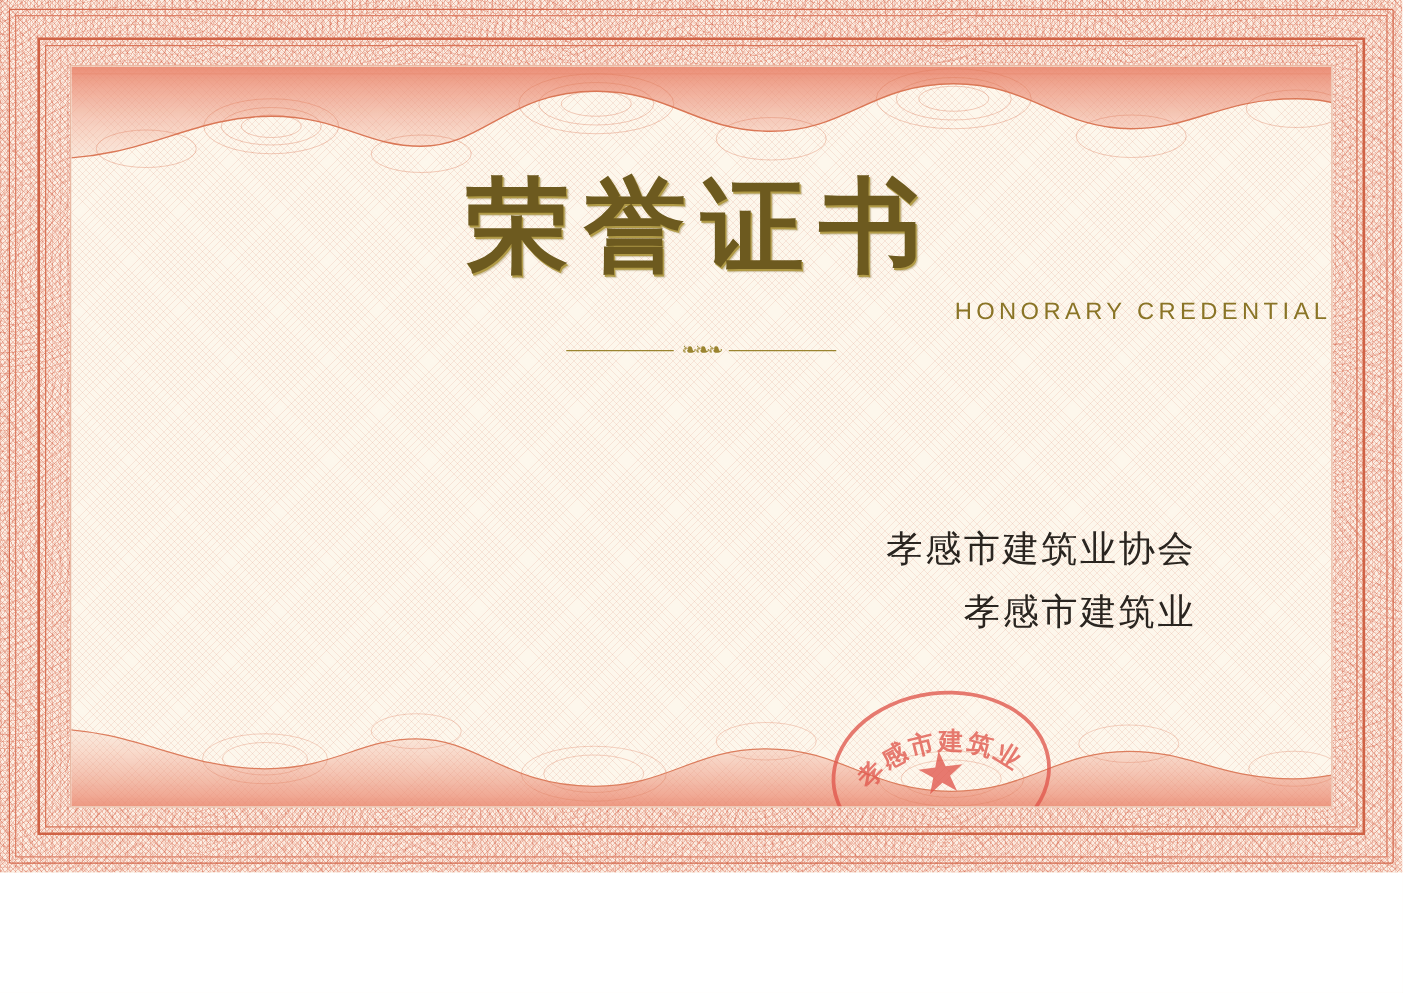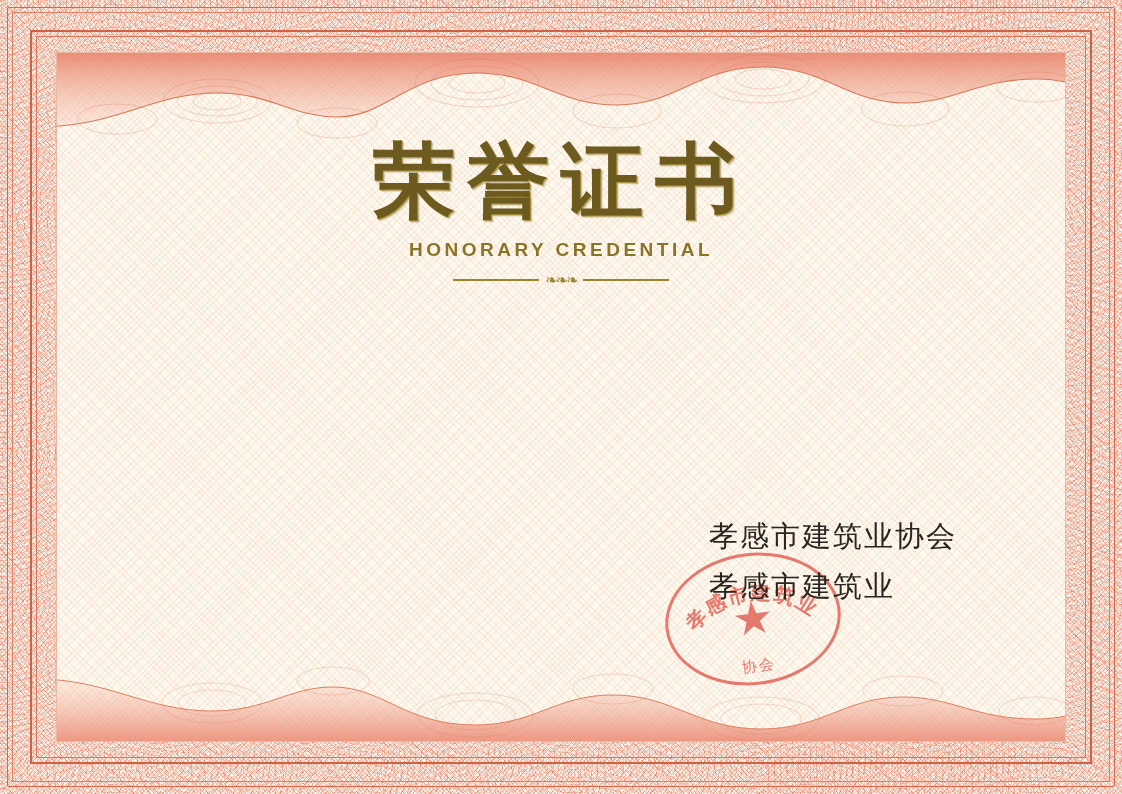--- a/index.html
+++ b/index.html
@@ -10,21 +10,21 @@
   body {
     width: 1122px;
     height: 794px;
     font-family: "Liberation Serif", serif;
     overflow: hidden;
   }
 
   .certificate {
     position: relative;
     width: 1122px;
-    height: 794px;
+    height: 698px;
     background: #fdf6ea;
     overflow: hidden;
   }
 
   
   .lace-base {
     position: absolute;
     inset: 0;
     background:
       repeating-linear-gradient(48deg, rgba(224,122,95,0.40) 0px, rgba(224,122,95,0.40) 0.6px, rgba(255,255,255,0) 0.6px, rgba(255,255,255,0) 3.1px),
@@ -126,22 +126,23 @@
     letter-spacing: 12px;
     color: #6d5a1f;
     text-shadow: 1px 1px 0 #b09a46, 2px 2px 1px rgba(120,98,30,0.35);
     line-height: 1.05;
   }
   .title-en {
     margin-top: 14px;
     font-family: "Liberation Sans", sans-serif;
     font-size: 19px;
     letter-spacing: 3.5px;
-    font-weight: bold;
+    font-weight: normal;
     color: #8a7426;
+    text-align: right;
   }
   .title-rule {
     margin-top: 10px;
     display: flex;
     align-items: center;
     justify-content: center;
     gap: 6px;
   }
   .title-rule .bar {
     width: 86px;
@@ -170,21 +171,21 @@
   .para {
     text-indent: 62px;
     letter-spacing: 1.5px;
   }
   .para.cont { text-indent: 0; }
 
   .signature {
     position: absolute;
     right: 108px;
     bottom: 130px;
-    text-align: left;
+    text-align: right;
     color: #2a2520;
     font-family: "Liberation Serif", serif;
     font-size: 29px;
     line-height: 50px;
     letter-spacing: 2px;
     margin-left: 24px;
   }
 
   
   .seal {

